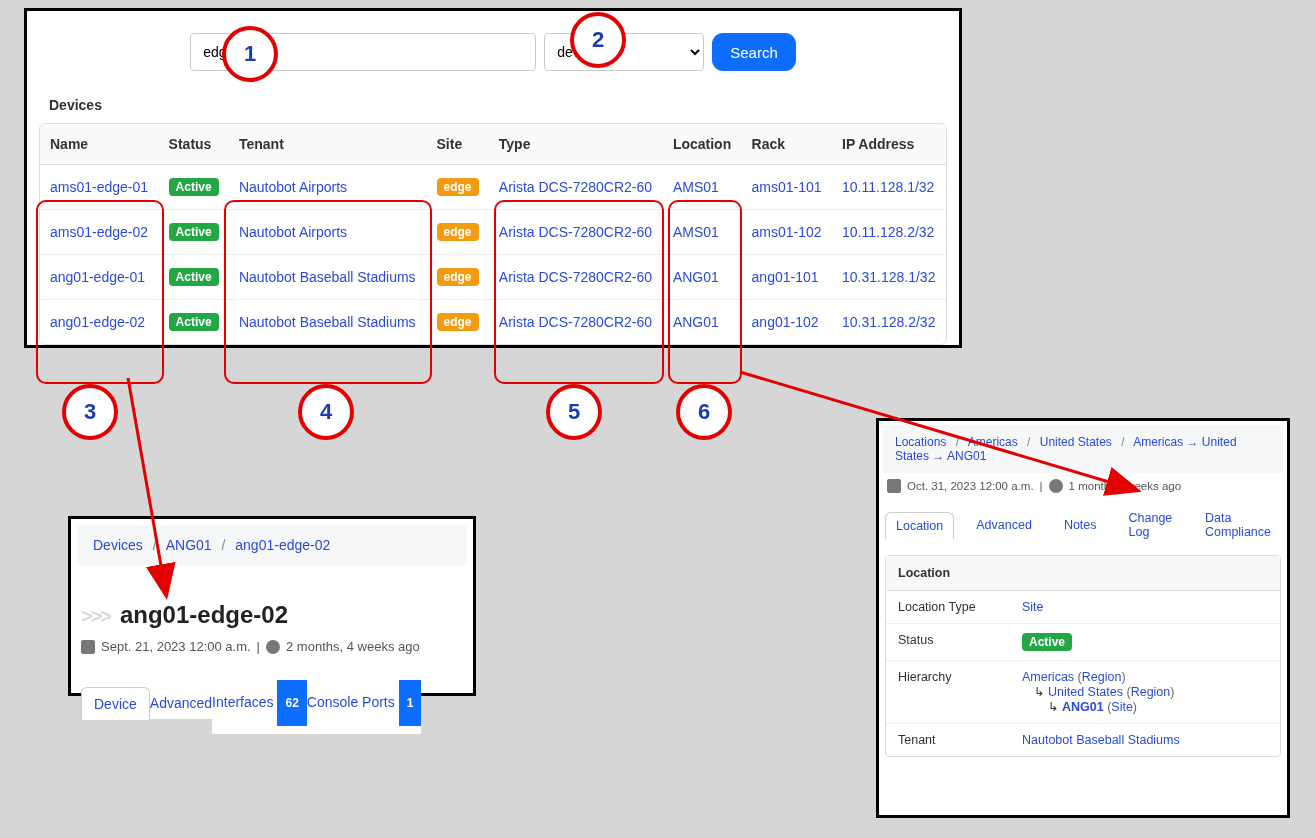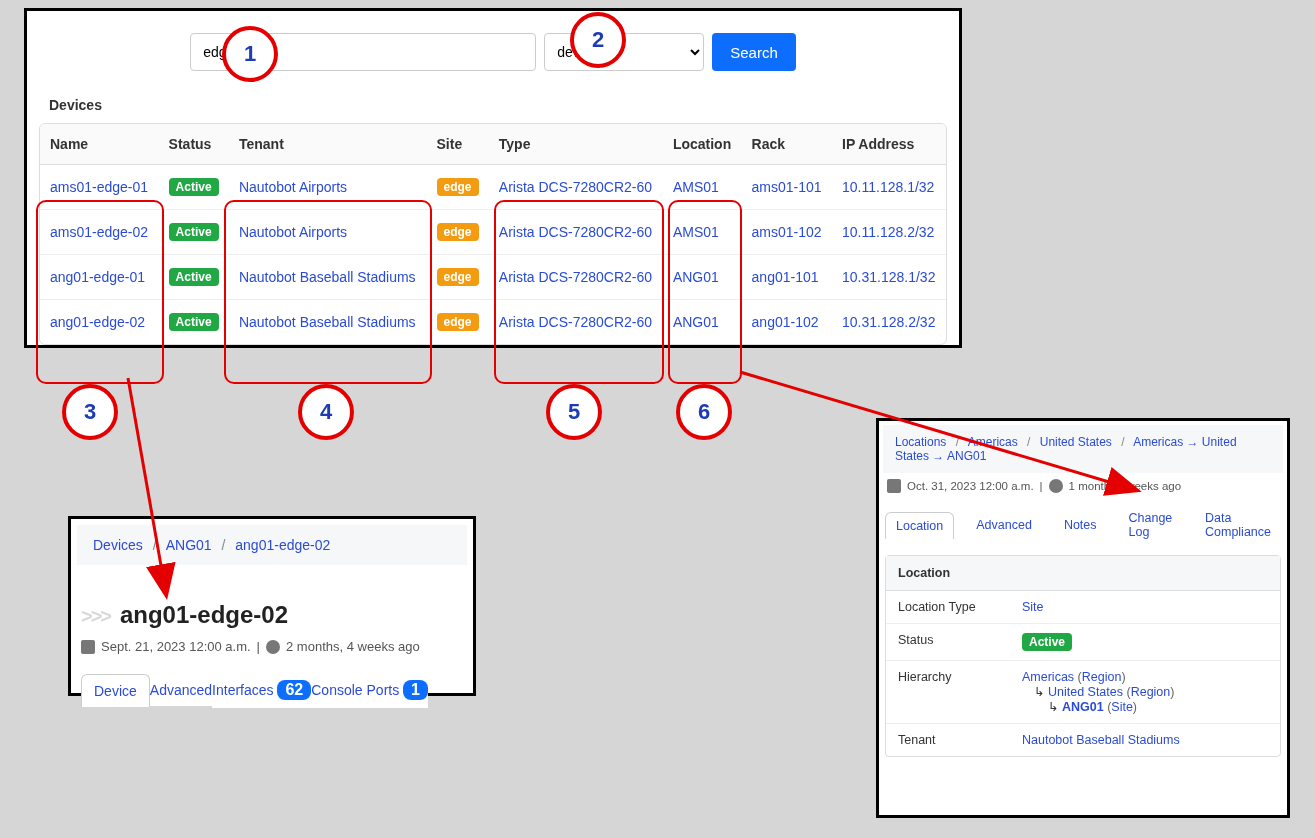--- a/index.html
+++ b/index.html
@@ -52,21 +52,21 @@
     font-size: 14px;
     background: #fff;
     box-sizing: border-box;
   }
   .search-btn {
     height: 38px;
     padding: 0 18px;
     background: #0d6efd;
     color: #fff;
     border: none;
-    border-radius: 4px;
+    border-radius: 11px;
     font-size: 15px;
     cursor: pointer;
   }
   .section-title {
     font-weight: 600;
     margin: 0 0 10px 12px;
   }
   .devtable {
     width: calc(100% - 4px);
     margin: 0 2px;
@@ -202,24 +202,24 @@
     border-color: #ccc;
   }
   .tabs .tab.plain {
     border: none;
     padding: 8px 0;
   }
   .badge-blue {
     display: inline-block;
     background: #0d6efd;
     color: #fff;
-    font-size: 16px;
+    font-size: 12px;
     font-weight: 700;
-    padding: 1px 8px;
-    border-radius: 8px;
+    padding: 16px 8px;
+    border-radius: 0;
   }
 
   
   .panel3 {
     position: absolute;
     left: 876px;
     top: 418px;
     width: 414px;
     height: 400px;
     background: #fff;

